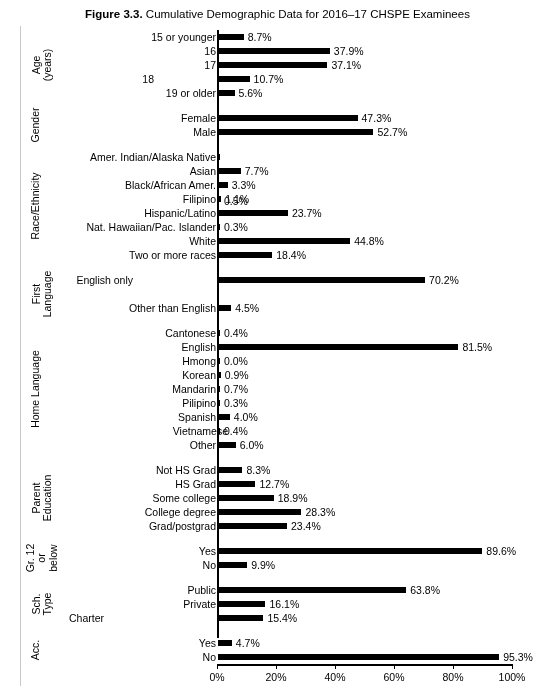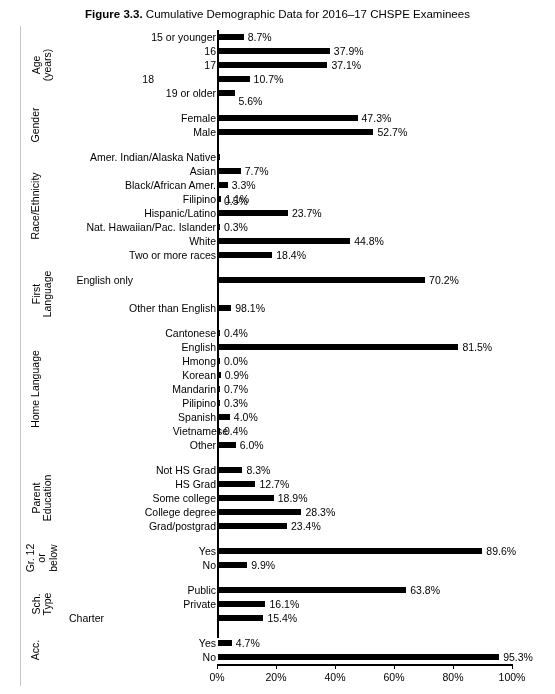--- a/index.html
+++ b/index.html
@@ -157,21 +157,21 @@
           <div class="cat-label">18</div>
           <div class="bar-wrap">
             <div class="bar" style="width: 31.565px; background: rgb(0, 0, 0);"></div>
             <div class="bar-value" style="left: 35.565px;">10.7%</div>
           </div>
         </div>
         <div class="row" style="position: absolute; left: 0px; top: 56px; width: 555px;">
           <div class="cat-label">19 or older</div>
           <div class="bar-wrap">
             <div class="bar" style="width: 16.52px; background: rgb(0, 0, 0);"></div>
-            <div class="bar-value" style="left: 20.52px; margin-top: 8px;">5.6%</div>
+            <div class="bar-value" style="left: 20.52px;">5.6%</div>
           </div>
         </div>
       </div>
       <div class="group" style="position: absolute; left: 0px; top: 85px; width: 555px; height: 28px;">
         <div class="group-title" style="top: -6px; height: 40px; display: flex; align-items: center; justify-content: center; left: -4px; width: 80px;">Gender</div>
         <div class="row" style="position: absolute; left: 0px; top: 0px; width: 555px;">
           <div class="cat-label">Female</div>
           <div class="bar-wrap">
             <div class="bar" style="width: 139.535px; background: rgb(0, 0, 0);"></div>
             <div class="bar-value" style="left: 143.535px;">47.3%</div>
@@ -251,21 +251,21 @@
           <div class="cat-label">English only</div>
           <div class="bar-wrap">
             <div class="bar" style="width: 207.09px; background: rgb(0, 0, 0);"></div>
             <div class="bar-value" style="left: 211.09px;">70.2%</div>
           </div>
         </div>
         <div class="row" style="position: absolute; left: 0px; top: 28px; width: 555px;">
           <div class="cat-label">Other than English</div>
           <div class="bar-wrap">
             <div class="bar" style="width: 13.275px; background: rgb(0, 0, 0);"></div>
-            <div class="bar-value" style="left: 17.275px;">98.1%</div>
+            <div class="bar-value" style="left: 17.275px;">4.5%</div>
           </div>
         </div>
       </div>
       <div class="group" style="position: absolute; left: 0px; top: 300px; width: 555px; height: 126px;">
         <div class="group-title" style="top: 43px; height: 40px; display: flex; align-items: center; justify-content: center; left: -4px; width: 80px;">Home Language</div>
         <div class="row" style="position: absolute; left: 0px; top: 0px; width: 555px;">
           <div class="cat-label">Cantonese</div>
           <div class="bar-wrap">
             <div class="bar" style="width: 2px; background: rgb(0, 0, 0);"></div>
             <div class="bar-value" style="left: 6px;">0.4%</div>

